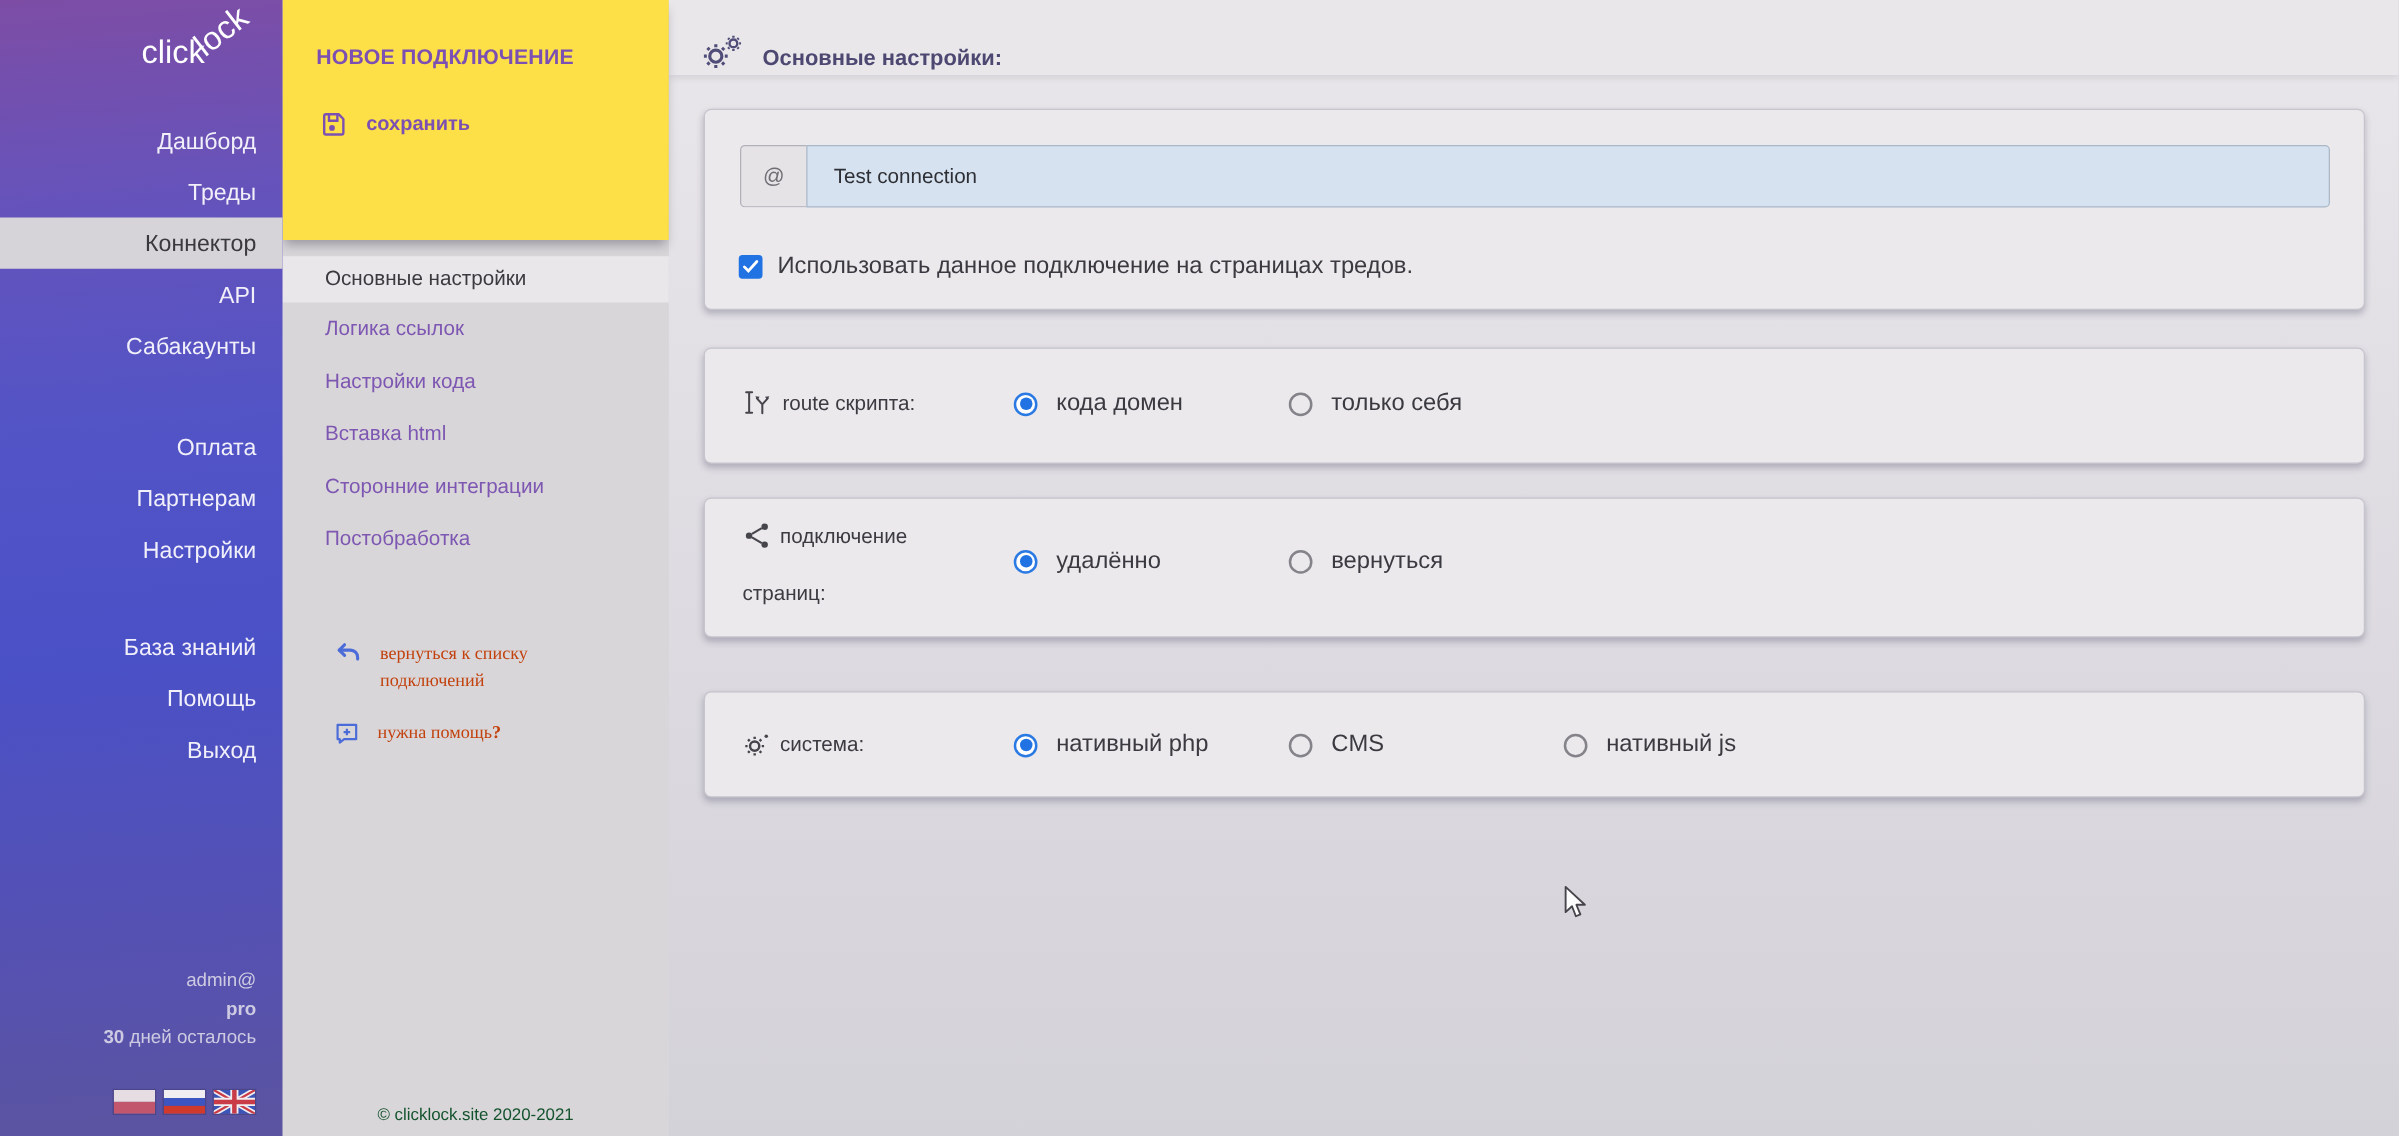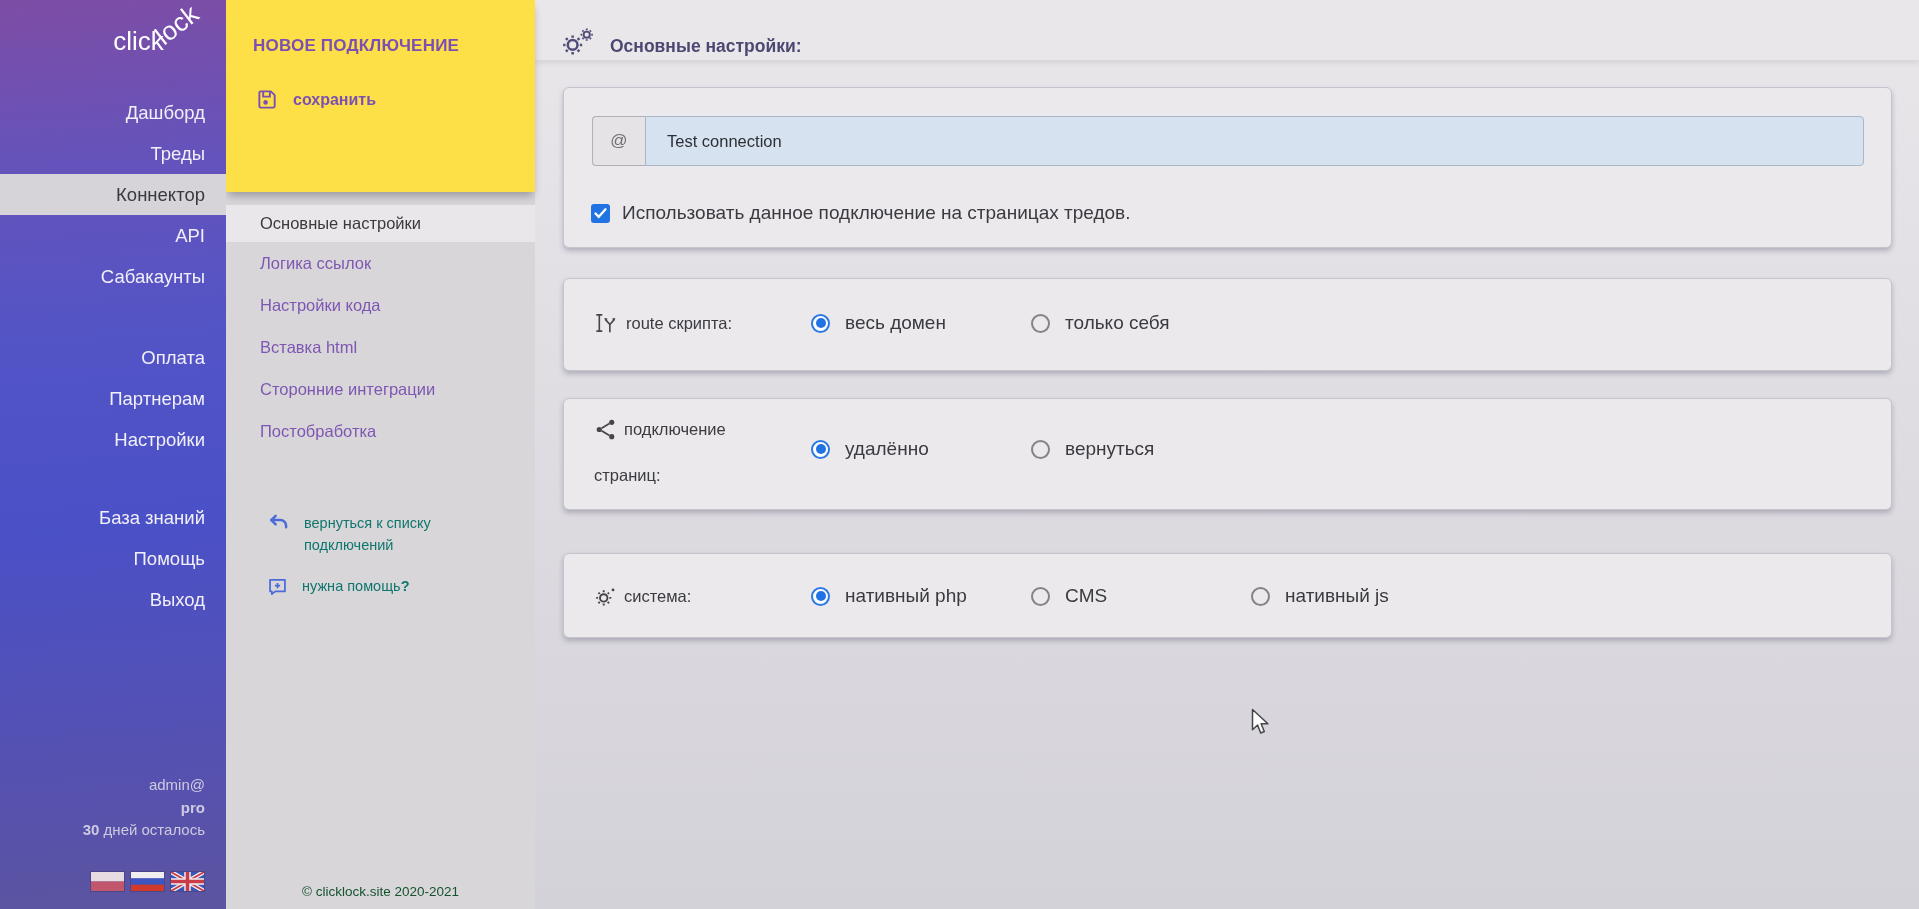--- a/index.html
+++ b/index.html
@@ -27,21 +27,21 @@
   .panel{position:absolute;left:226px;top:0;width:309px;height:909px;background:#d8d6d9;z-index:4;}
   .panel-header{position:absolute;top:0;left:0;right:0;height:192px;background:#fde047;
     box-shadow:0 6px 8px -2px rgba(45,40,60,0.35);}
   .panel-title{position:absolute;top:36px;left:27px;font-size:17px;font-weight:bold;
     color:#7c50b2;letter-spacing:0.2px;}
   .save-btn{position:absolute;top:88px;left:30px;display:flex;align-items:center;gap:14px;cursor:pointer;}
   .save-btn .lbl{font-size:16px;font-weight:bold;color:#7c50b2;}
   .menu{position:absolute;top:205px;left:0;right:0;}
   .menu-item{height:42px;line-height:42px;padding-left:34px;font-size:16.5px;color:#7e57b2;cursor:pointer;}
   .menu-item.sel{height:37px;line-height:37px;background:#e9e7ea;color:#3b3a3f;}
-  .panel-links{position:absolute;top:512px;left:41px;width:230px;color:#0f766e;font-size:14.5px;}
+  .panel-links{position:absolute;top:512px;left:41px;width:230px;color:#c2410c;font-size:14.5px;font-family:Liberation Serif, serif;}
   .link-row{display:flex;gap:14px;line-height:22px;cursor:pointer;align-items:flex-start;}
   .link-row + .link-row{margin-top:19px;align-items:center;}
   .link-row .txt{width:160px;}
   .panel-footer{position:absolute;bottom:10px;left:0;right:0;text-align:center;
     font-size:13.5px;color:#14532d;}
   
   .main{position:absolute;left:535px;top:0;right:0;bottom:0;
     background:linear-gradient(180deg,#e9e7ea 0%,#e0dee3 40%,#d4d2d9 100%);}
   .main-top{position:absolute;top:0;left:0;right:0;height:60px;background:#e9e7ea;
     box-shadow:0 3px 5px rgba(90,85,110,0.12);}
@@ -197,21 +197,21 @@
         <svg width="25" height="23" viewBox="0 0 26 24" fill="none" stroke="#46454b" stroke-width="1.7" stroke-linecap="round">
           <path d="M3 3h5M5.5 3v17M3 20h5"></path>
           <path d="M16.5 20.5v-7.5M16.5 13L12 8M16.5 13L21 8"></path>
           <path fill="#46454b" stroke="none" d="M12.6 9.3l-2-3.1 3.6.5zM20.4 9.3l2-3.1-3.6.5z"></path>
         </svg>
       </span><span>route скрипта:</span>
     </div>
     <div class="opts c2">
       <div class="opt sel">
         <span class="radio"></span>
-        <span class="lbl-txt">весь домен</span>
+        <span class="lbl-txt">кода домен</span>
       </div>
       <div class="opt">
         <span class="radio"></span>
         <span class="lbl-txt">только себя</span>
       </div>
     </div>
   </div>
 
   <div class="card card3">
     <div class="row-label" style="top:10px">

